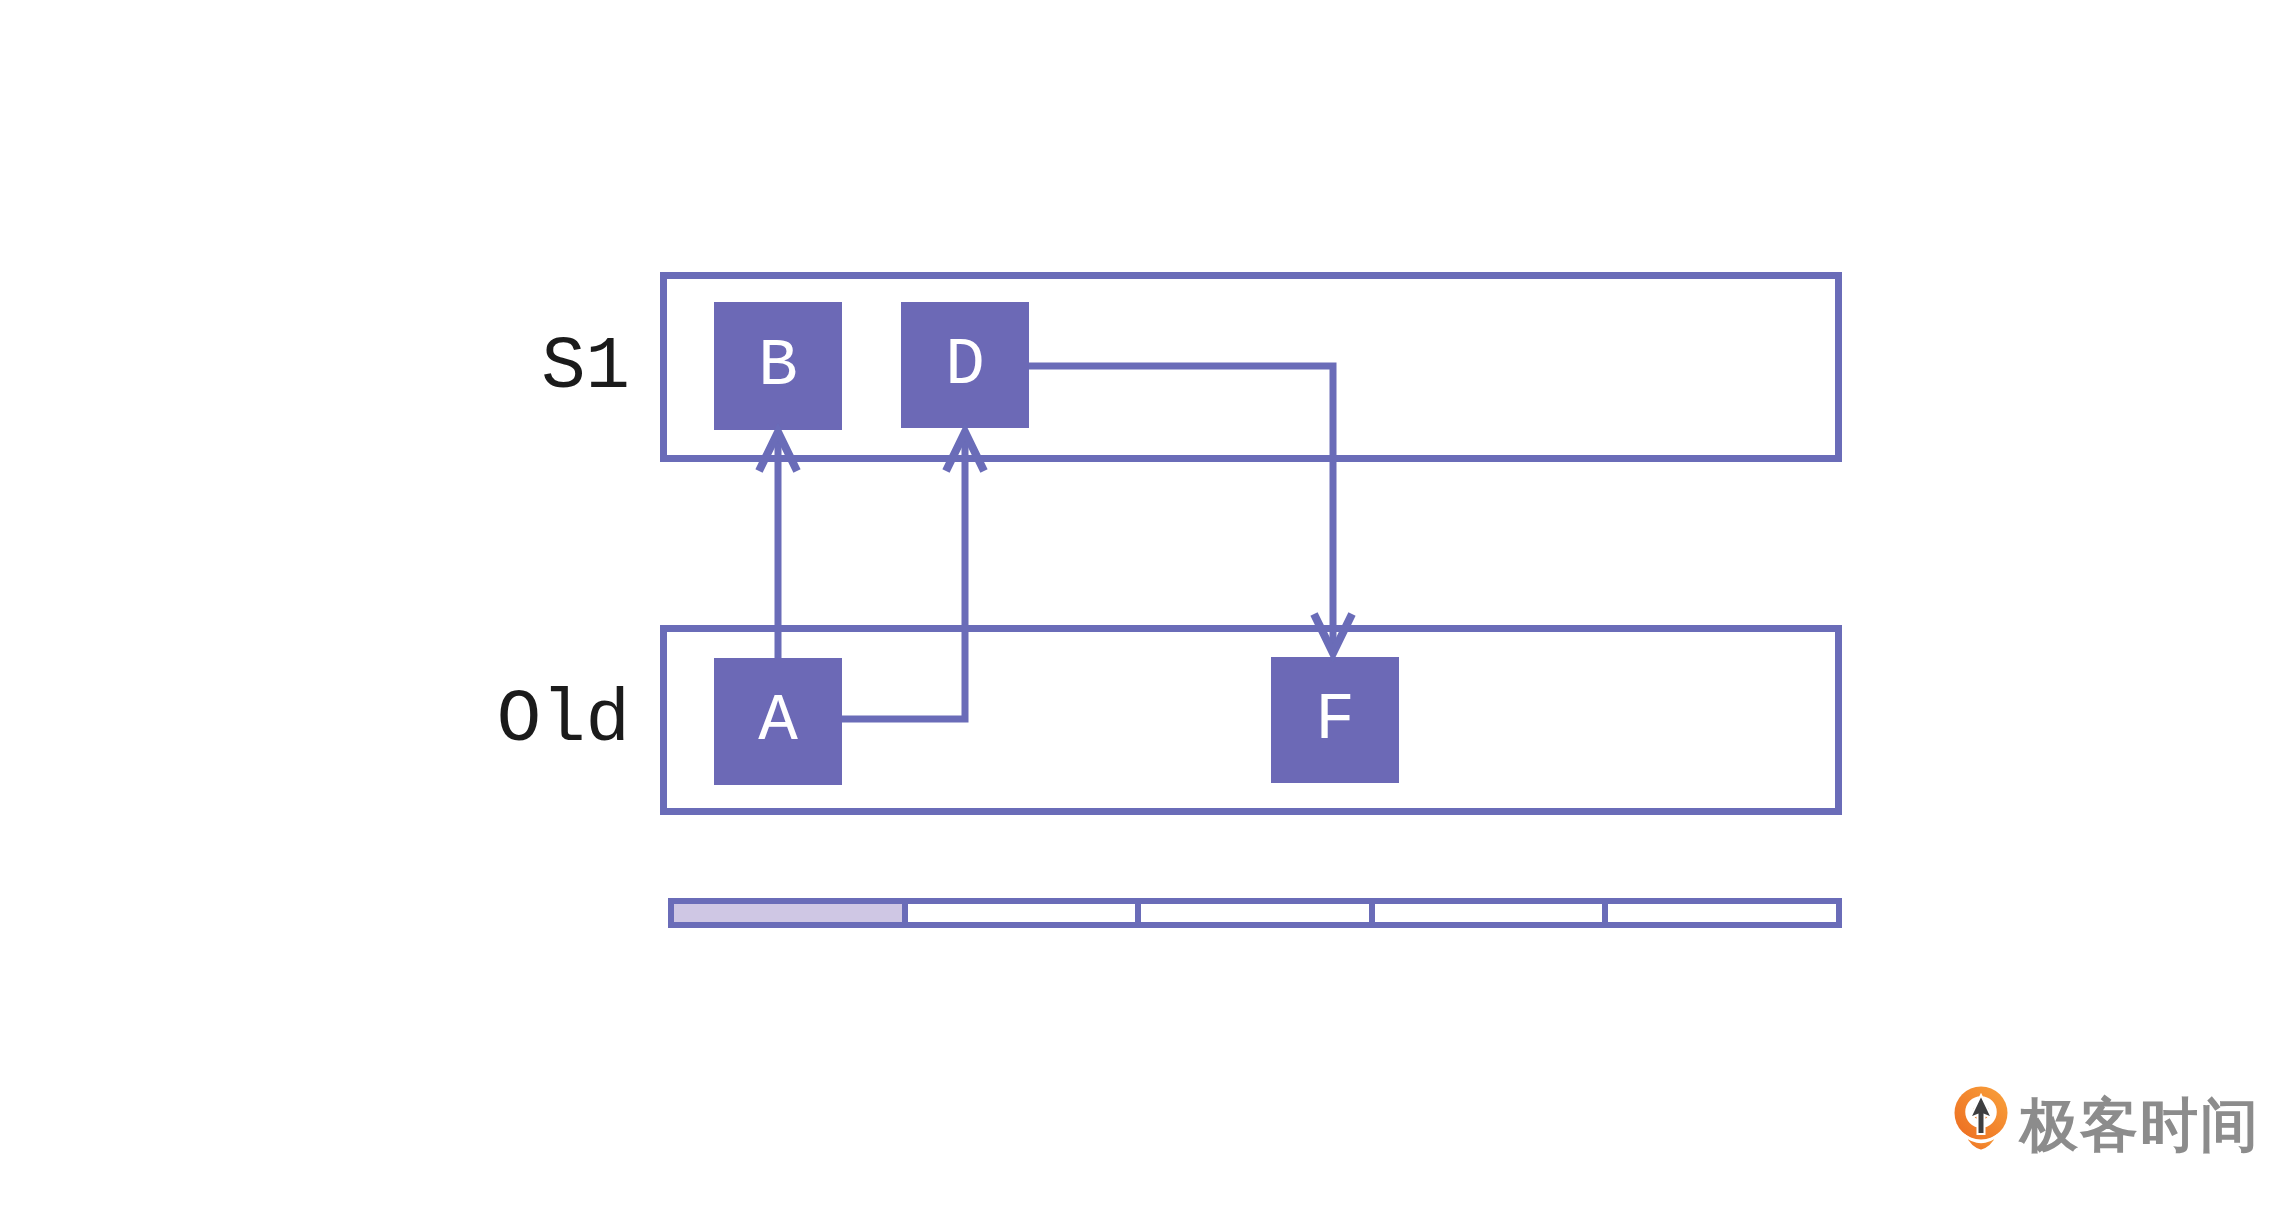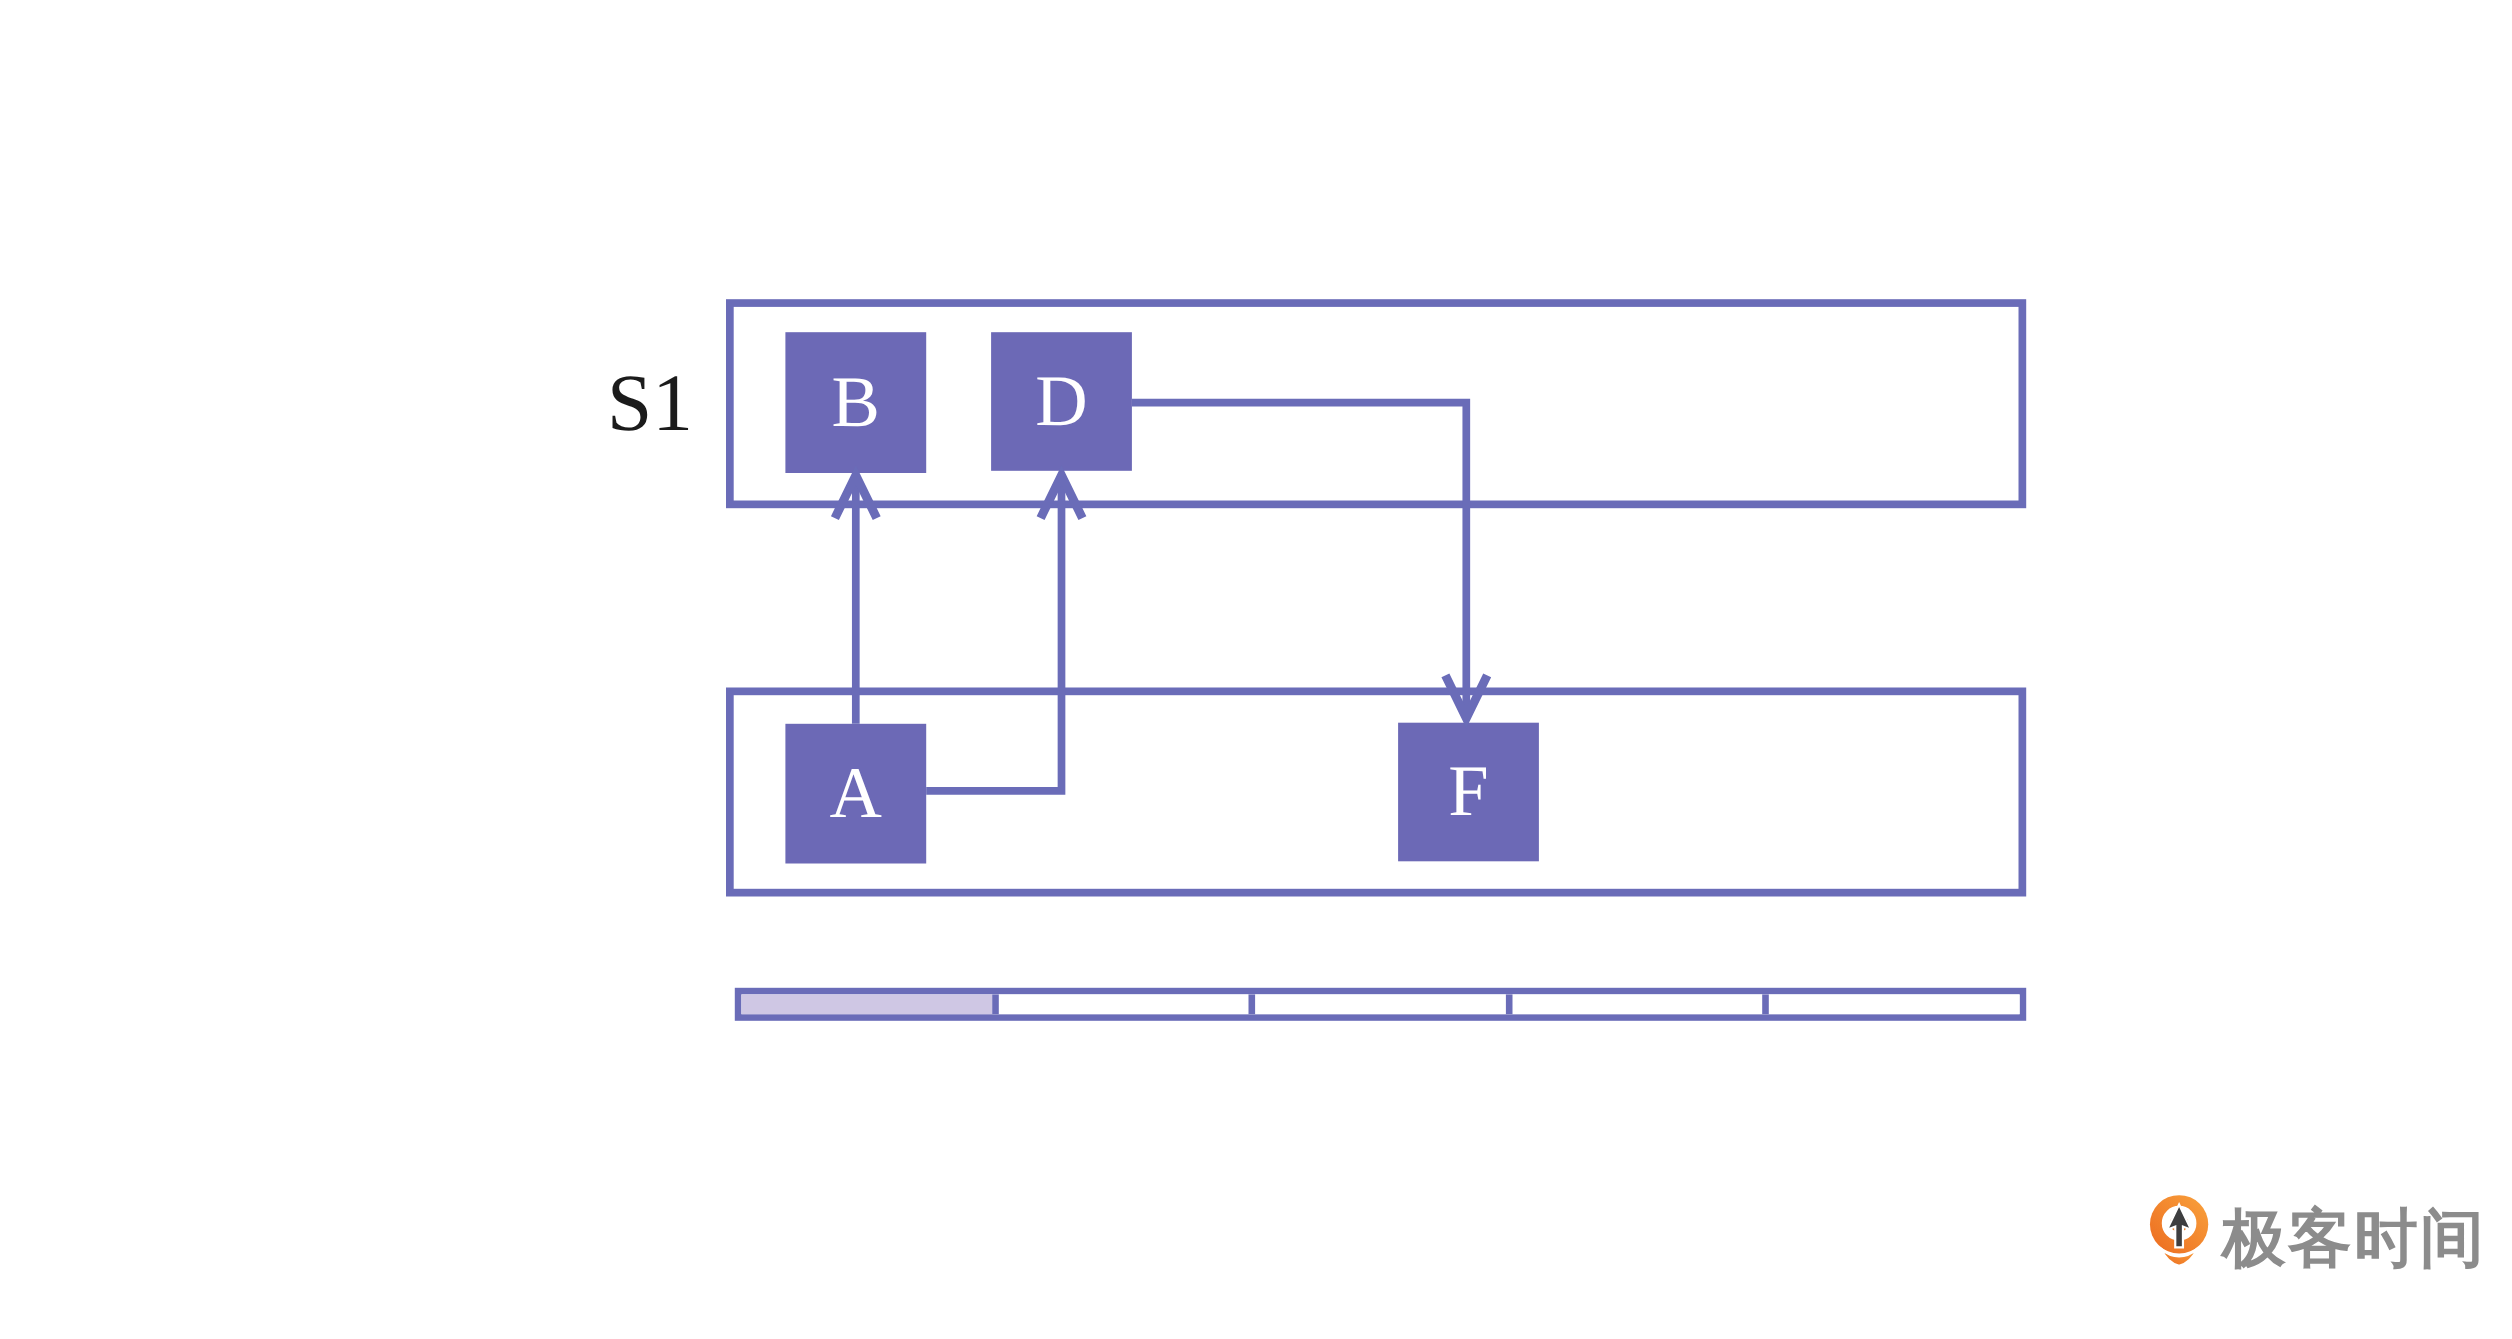--- a/index.html
+++ b/index.html
@@ -7,21 +7,21 @@
     --node:#6C69B6;
     --card-fill:#CFC7E4;
     --ink:#1b1b1b;
     --logo-gray:#8C8C8C;
   }
   html,body{margin:0;padding:0;background:#ffffff;}
   #canvas{
     position:relative;
     width:2284px;height:1217px;
     background:#ffffff;
-    font-family:Liberation Serif, serif;
+    font-family:Liberation Mono, monospace;
     overflow:hidden;
     border-radius:32px;
   }
   .row-label{
     position:absolute;left:0;width:630px;
     text-align:right;
     font-size:74px;color:var(--ink);
     transform:translateY(-50%);
     white-space:nowrap;
   }
@@ -55,20 +55,21 @@
     font-size:58px;font-weight:700;color:var(--logo-gray);
     letter-spacing:2px;white-space:nowrap;
   }
 </style>
 </head>
 <body>
 
 <div id="canvas">
 
   <div class="row-label" style="top:367px">S1</div>
+  <div class="row-label" style="top:720px">Old</div>
 
   <div class="region-rect" style="left:660px;top:272px"></div>
   <div class="region-rect" style="left:660px;top:625px"></div>
 
   <div class="node-box" style="left:714px;top:302px;width:128px;height:128px">
     <span>B</span>
   </div>
   <div class="node-box" style="left:901px;top:302px;width:128px;height:126px">
     <span>D</span>
   </div>

